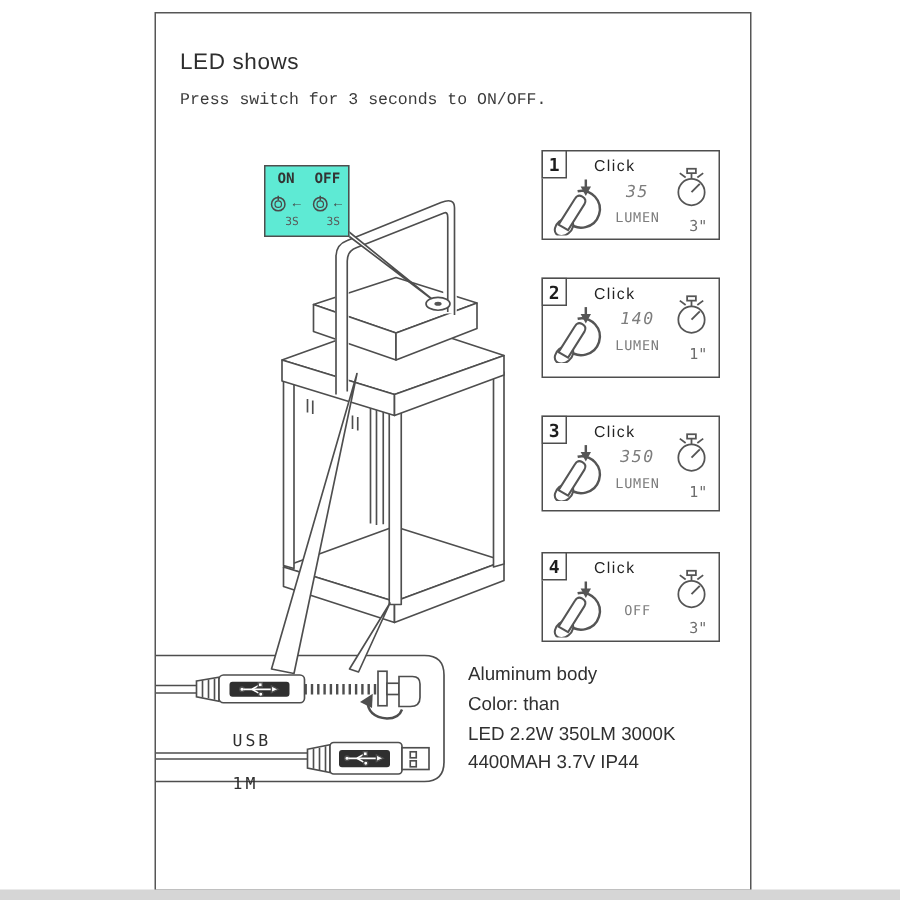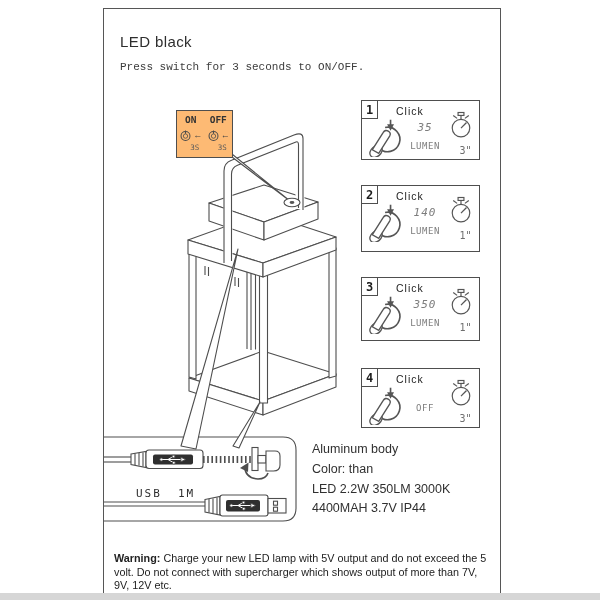--- a/index.html
+++ b/index.html
@@ -5,21 +5,21 @@
   html,body{margin:0;padding:0;background:#fff;}
   .canvas{position:relative;width:600px;height:600px;background:#fff;overflow:hidden;
           font-family:"Liberation Sans","DejaVu Sans",sans-serif;color:#2f2f2f;}
   .frame{position:absolute;left:103px;top:8px;width:396px;height:584px;border:1px solid #565656;z-index:0;}
   .bottom-strip{position:absolute;left:0;top:593px;width:600px;height:7px;background:#d6d6d6;}
   svg.art{position:absolute;left:0;top:0;z-index:1;}
   .abs{position:absolute;z-index:2;}
   .title{left:120px;top:33px;font-size:15px;letter-spacing:.4px;color:#2e2e2e;}
   .subtitle{left:120px;top:61px;font-size:11px;color:#3c3c3c;font-family:Liberation Mono, monospace;}
   
-  .switch-panel{left:176px;top:110px;width:55px;height:46px;border:1px solid #4e4e4e;background:#fdba74;display:flex;}
+  .switch-panel{left:176px;top:110px;width:55px;height:46px;border:1px solid #4e4e4e;background:#5eead4;display:flex;}
   .sp-col{flex:1;display:flex;flex-direction:column;align-items:center;padding-top:3px;}
   .sp-label{font-family:"DejaVu Sans Mono","Liberation Mono",monospace;font-size:9.5px;font-weight:bold;color:#333;}
   .sp-btn{display:flex;align-items:center;margin-top:3px;height:14px;}
   .sp-arrow{font-size:9px;color:#444;margin-left:1px;line-height:1;}
   .sp-time{font-family:"DejaVu Sans Mono","Liberation Mono",monospace;font-size:7.5px;color:#5a5a5a;margin-top:1px;margin-left:8px;}
   
   .step{position:absolute;left:361px;width:117px;border:1px solid #4e4e4e;background:#fff;z-index:2;}
   .badge{position:absolute;left:-1px;top:-1px;width:15px;height:17px;border:1px solid #4e4e4e;background:#fff;
          font-family:"DejaVu Sans Mono","Liberation Mono",monospace;font-weight:bold;font-size:12px;color:#1d1d1d;
          display:flex;align-items:center;justify-content:center;}
@@ -29,22 +29,22 @@
   .val{position:absolute;left:45px;top:15px;width:36px;height:40px;display:flex;flex-direction:column;
        align-items:center;justify-content:center;gap:7px;
        font-family:"DejaVu Sans Mono","Liberation Mono",monospace;color:#7d7d7d;}
   .val .num{font-size:11px;letter-spacing:1px;font-style:italic;}
   .val .unit{font-size:9px;letter-spacing:.5px;}
   .timer{position:absolute;left:85px;top:10px;width:28px;text-align:center;}
   .timer svg{width:26px;height:29px;}
   .timer .t{display:block;margin-top:1px;margin-left:9px;font-family:"DejaVu Sans Mono","Liberation Mono",monospace;
             font-size:10px;color:#6e6e6e;}
   
-  .usb-label{left:136px;top:487px;display:flex;gap:16px;
-             font-family:"DejaVu Sans Mono","Liberation Mono",monospace;font-size:11px;letter-spacing:2px;color:#2e2e2e;}
+  .usb-label{left:155px;top:487px;display:flex;gap:16px;
+             font-family:"DejaVu Sans Mono","Liberation Mono",monospace;font-size:11px;letter-spacing:2px;color:#2e2e2e;flex-direction:column;}
   .specs{left:312px;top:440px;font-size:12.5px;line-height:19.8px;color:#303030;}
   .warning{left:114px;top:552px;width:378px;font-size:10.8px;line-height:13.6px;color:#222;}
   .warning b{margin-right:3px;}
 </style>
 </head>
 <body>
 
 <div class="canvas">
   <div class="frame"></div>
   <div class="bottom-strip"></div>
@@ -156,21 +156,21 @@
       <polygon points="238,249 181,446 196,449"></polygon>
       <polygon points="260,402 233,446 239,448"></polygon>
       <polygon points="227,150 232,157 290,201"></polygon>
       <g>
         <ellipse cx="292" cy="202.5" rx="8" ry="4.3"></ellipse>
         <ellipse cx="292" cy="202.5" rx="2.4" ry="1.4" fill="#555" stroke="none"></ellipse>
       </g>
     </g>
   </svg>
 
-  <div class="abs title">LED black</div>
+  <div class="abs title">LED shows</div>
   <div class="abs subtitle">Press switch for 3 seconds to ON/OFF.</div>
 
   <div class="abs switch-panel">
     <div class="sp-col">
       <span class="sp-label">ON</span>
       <span class="sp-btn">
         <svg width="13" height="14" viewBox="0 0 18 18">
             <use href="#pwr-def"></use>
           </svg>
         <span class="sp-arrow">←</span>
@@ -266,16 +266,13 @@
     <span>1M</span>
   </div>
 
   <div class="abs specs">
     <div>Aluminum body</div>
     <div>Color: than</div>
     <div>LED 2.2W  350LM  3000K</div>
     <div>4400MAH  3.7V  IP44</div>
   </div>
 
-  <div class="abs warning">
-    <b>Warning:</b><span>Charge your new LED lamp with 5V output and do not exceed the 5 volt. Do not connect with supercharger which shows output of more than 7V, 9V, 12V etc.</span>
-  </div>
 </div>
 
 </body></html>

